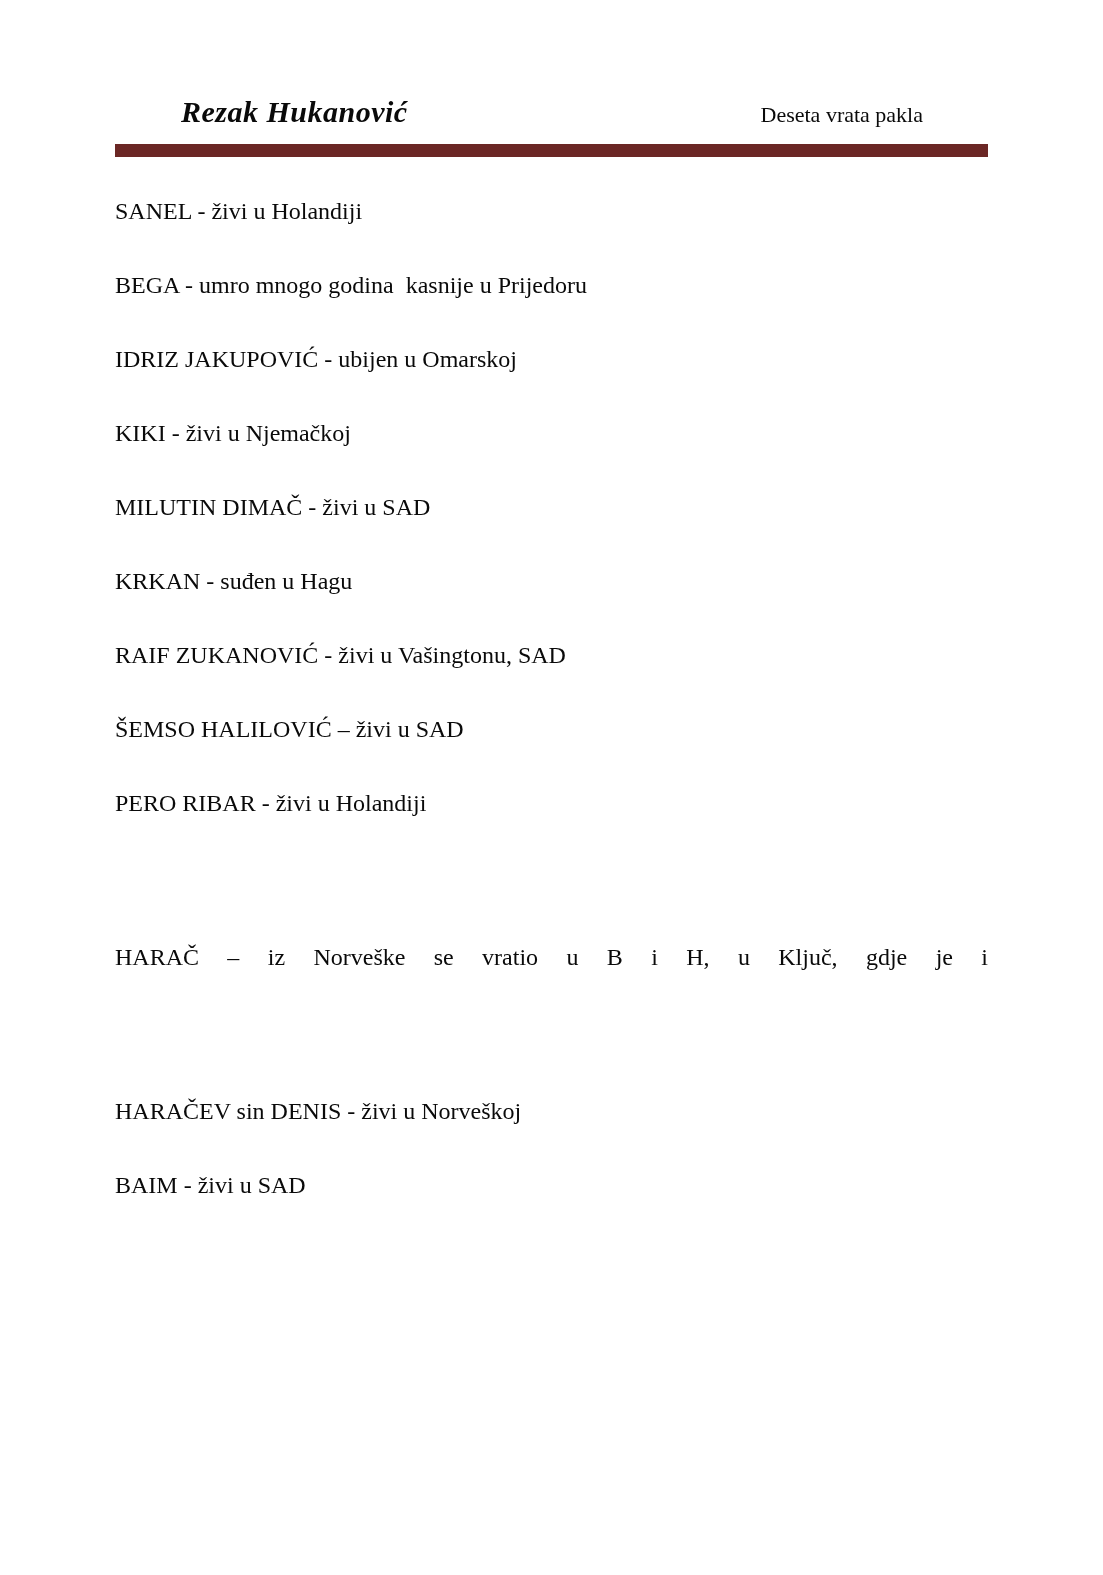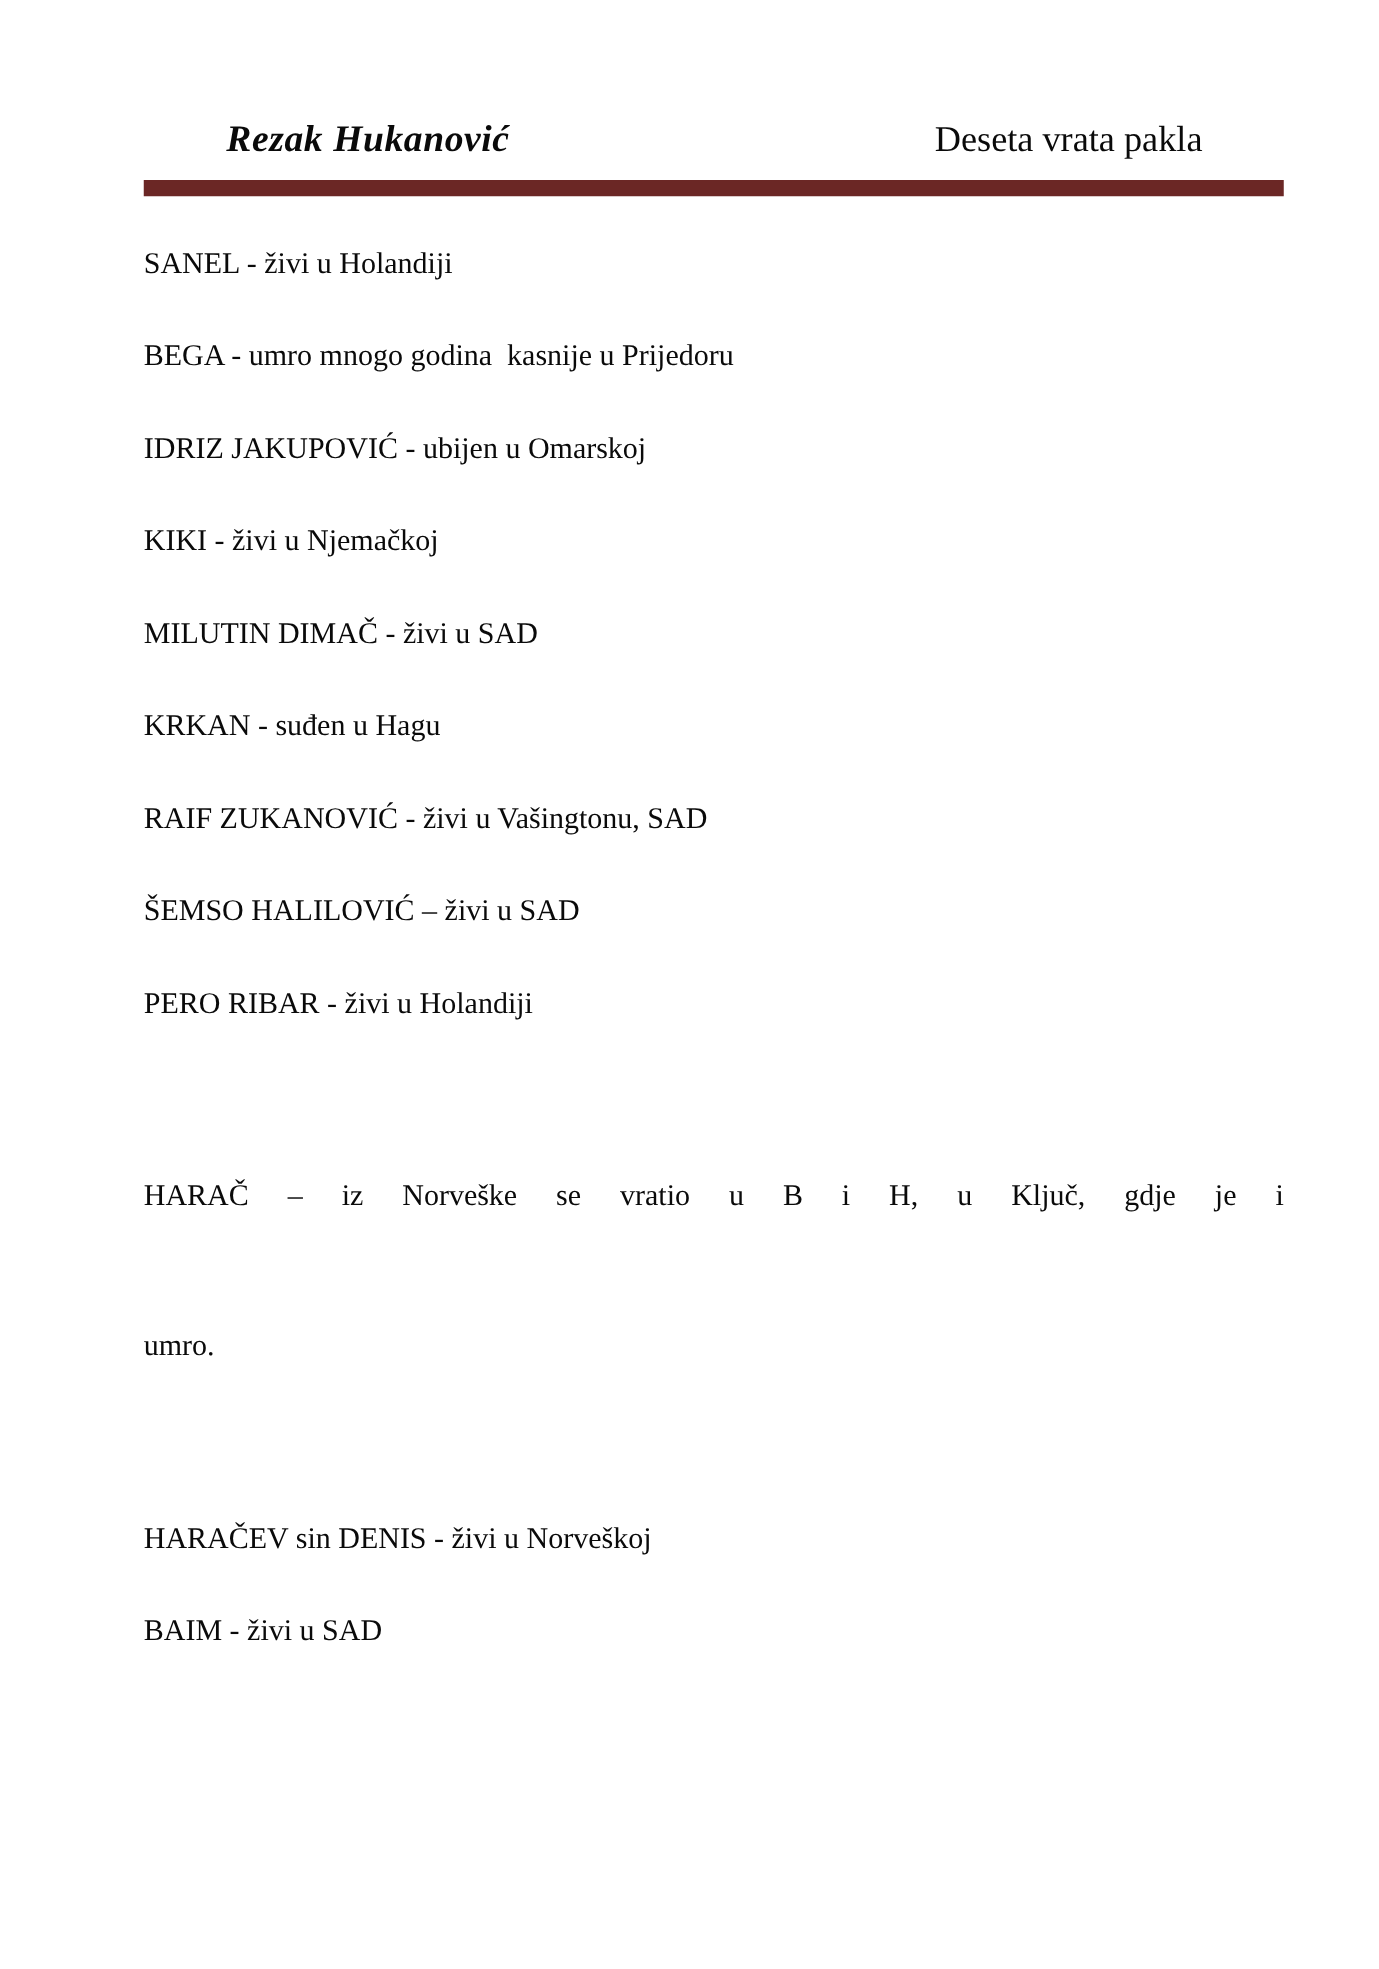--- a/index.html
+++ b/index.html
@@ -9,39 +9,39 @@
     height: 1575px;
     position: relative;
     font-family: "Liberation Serif", serif;
     color: #0a0a0a;
     overflow: hidden;
   }
   .page {
     width: 100%;
     height: 100%;
     padding-left: 115px;
-    padding-right: 76px;
+    padding-right: 115px;
     padding-top: 95px;
   }
   .header-row {
     display: flex;
     justify-content: space-between;
     align-items: baseline;
     padding-left: 66px;
     padding-right: 65px;
     height: 40px;
   }
   .author {
     font-size: 30px;
     font-weight: bold;
     font-style: italic;
     letter-spacing: 0.5px;
   }
   .book-title {
-    font-size: 29px;
+    font-size: 22px;
     font-weight: normal;
   }
   .header-rule {
     height: 13px;
     margin-top: 9px;
     background: #6b2725;
   }
   .entry-list {
     margin-top: 34px;
   }
@@ -78,20 +78,19 @@
     <p class="entry">BEGA - umro mnogo godina  kasnije u Prijedoru</p>
     <p class="entry">IDRIZ JAKUPOVIĆ - ubijen u Omarskoj</p>
     <p class="entry">KIKI - živi u Njemačkoj</p>
     <p class="entry">MILUTIN DIMAČ - živi u SAD</p>
     <p class="entry">KRKAN - suđen u Hagu</p>
     <p class="entry">RAIF ZUKANOVIĆ - živi u Vašingtonu, SAD</p>
     <p class="entry">ŠEMSO HALILOVIĆ – živi u SAD</p>
     <p class="entry">PERO RIBAR - živi u Holandiji</p>
     <p class="entry">
       <span class="justify-line">HARAČ – iz Norveške se vratio u B i H,  u Ključ, gdje je i</span>
-      <span class="cont-line">umro.</span>
     </p>
     <p class="entry">HARAČEV sin DENIS - živi u Norveškoj</p>
     <p class="entry">BAIM - živi u SAD</p>
 
   </div>
 
 </div>
 
 </body></html>

